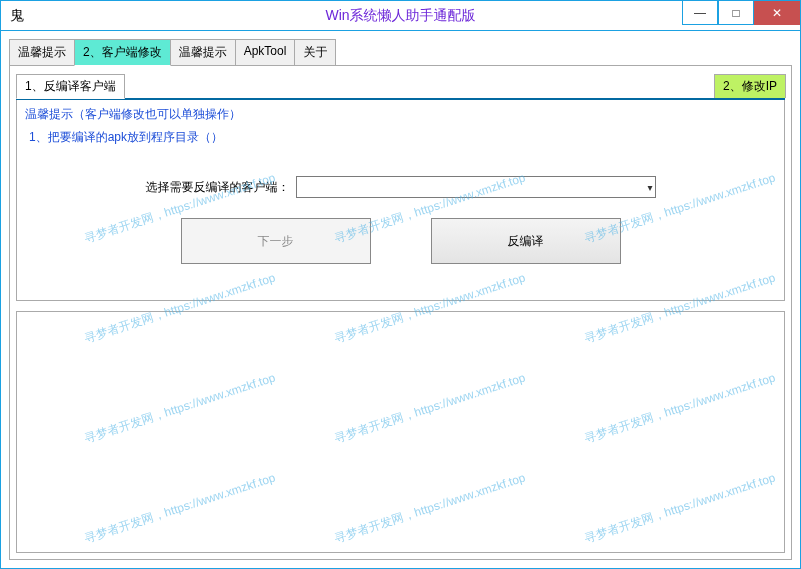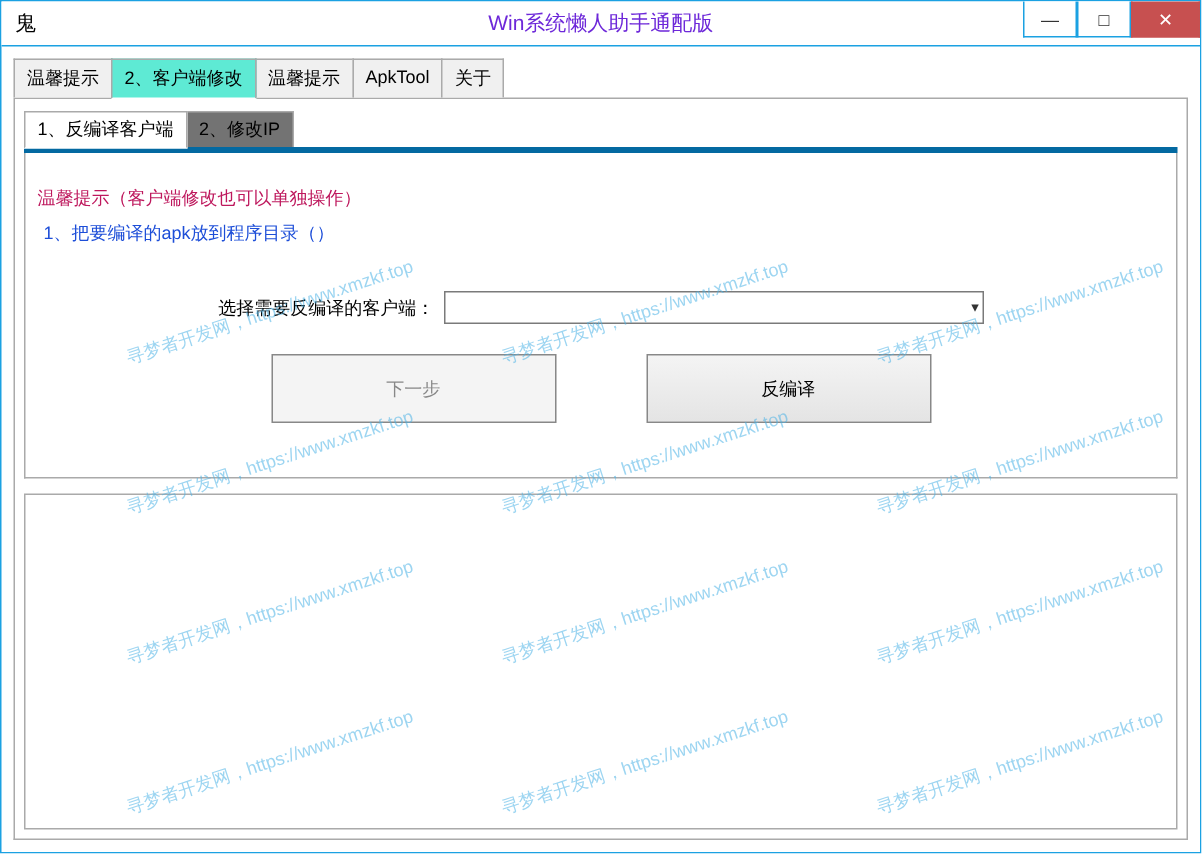--- a/index.html
+++ b/index.html
@@ -99,46 +99,47 @@
 .tabpanel {
   border: 1px solid #aaa;
   border-top: none;
   flex: 1;
   padding: 6px;
   display: flex;
   flex-direction: column;
 }
 .inner-tabstrip {
   display: flex;
-  border-bottom: 4px solid #0369a1;
+  border-bottom: 2px solid #0369a1;
   margin-top: 2px;
+  justify-content: space-between;
 }
 .inner-tab {
   padding: 3px 8px;
   border: 1px solid #aaa;
   border-bottom: none;
-  background: #737373;
+  background: #bef264;
   margin-right: -1px;
   cursor: pointer;
   position: relative;
 }
 .inner-tab.active {
   background: #fff;
   border-bottom: 1px solid #fff;
   margin-bottom: -1px;
   z-index: 2;
 }
 .inner-panel {
   border: 1px solid #aaa;
   border-top: none;
   padding: 4px 8px 12px 8px;
 }
 .hint-line {
-  color: #be185d;
-  margin: 18px 0 6px 0;
+  color: #1d4ed8;
+  margin: 2px 0 6px 0;
 }
 .red-line {
   color: #1d4ed8;
   margin: 6px 0 10px 4px;
 }
 .select-row {
   display: flex;
   align-items: center;
   justify-content: center;
   margin: 30px 0 20px 0;

